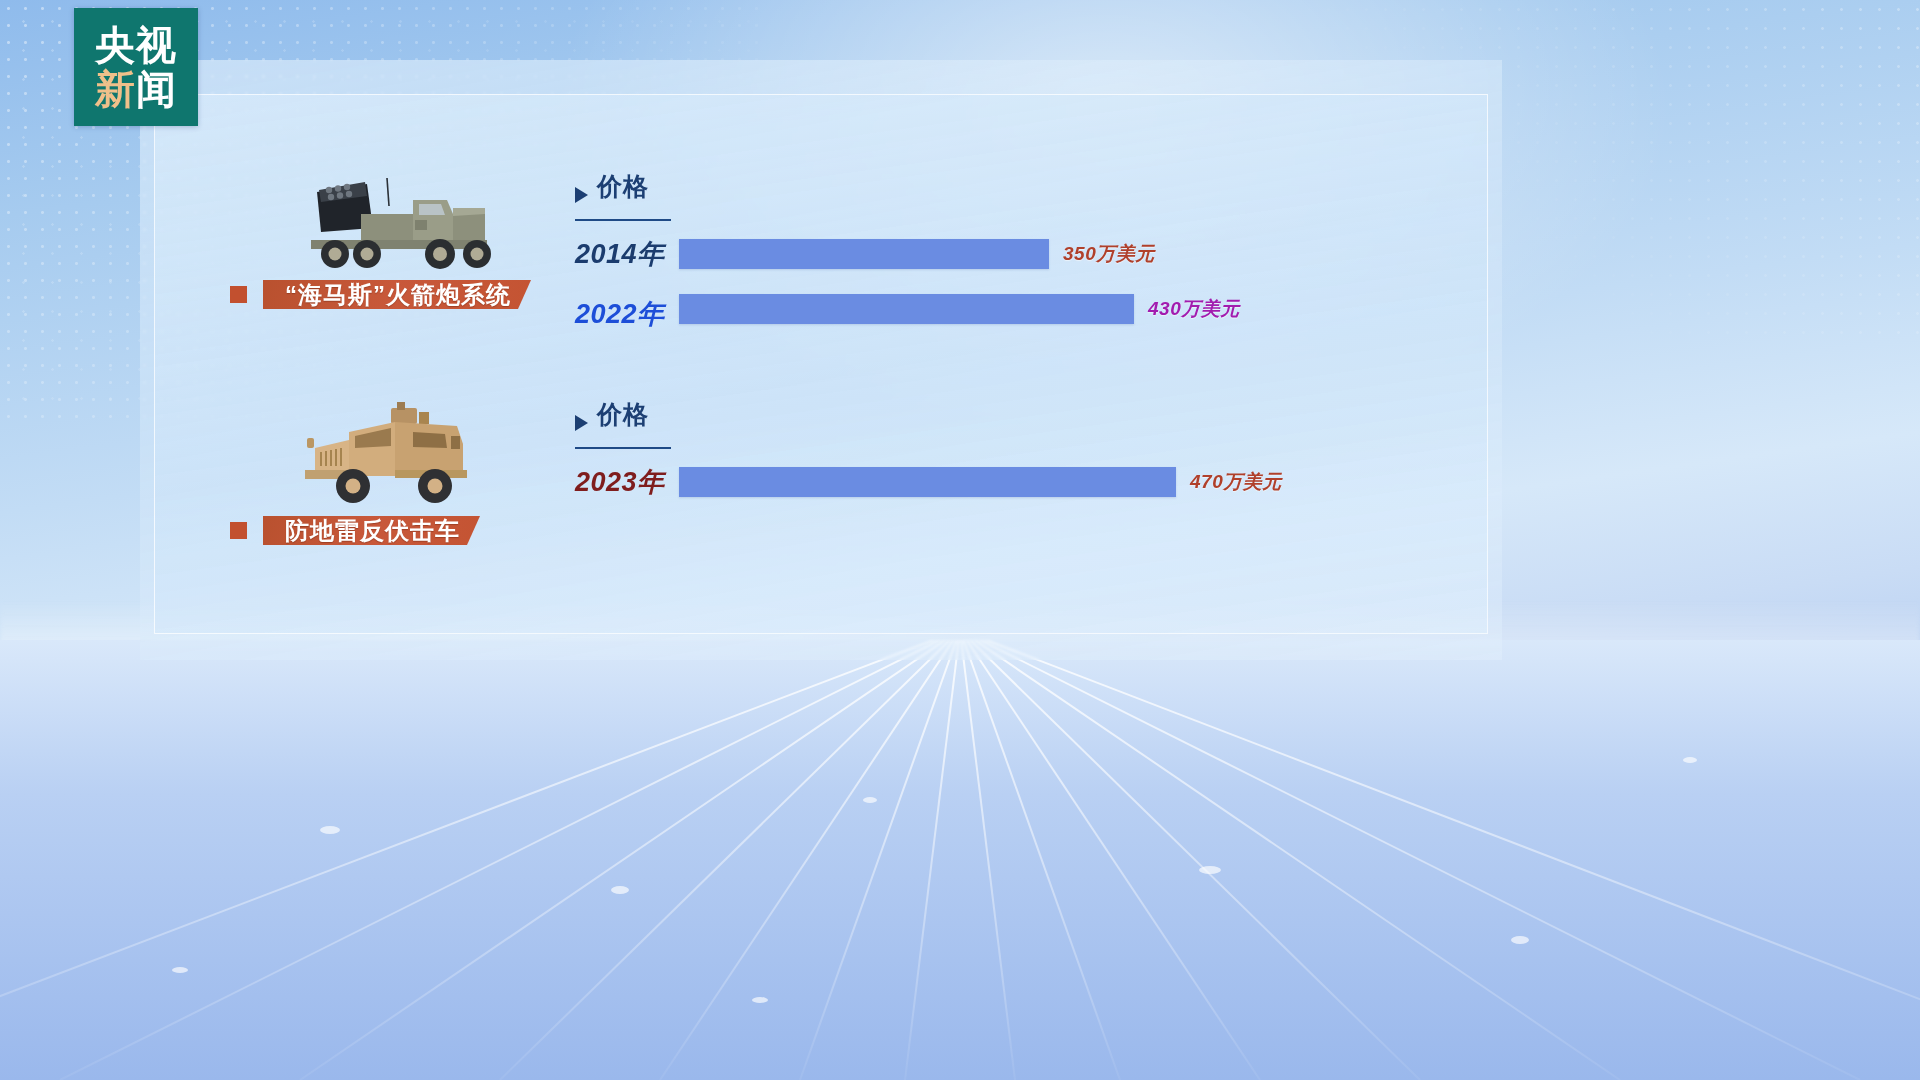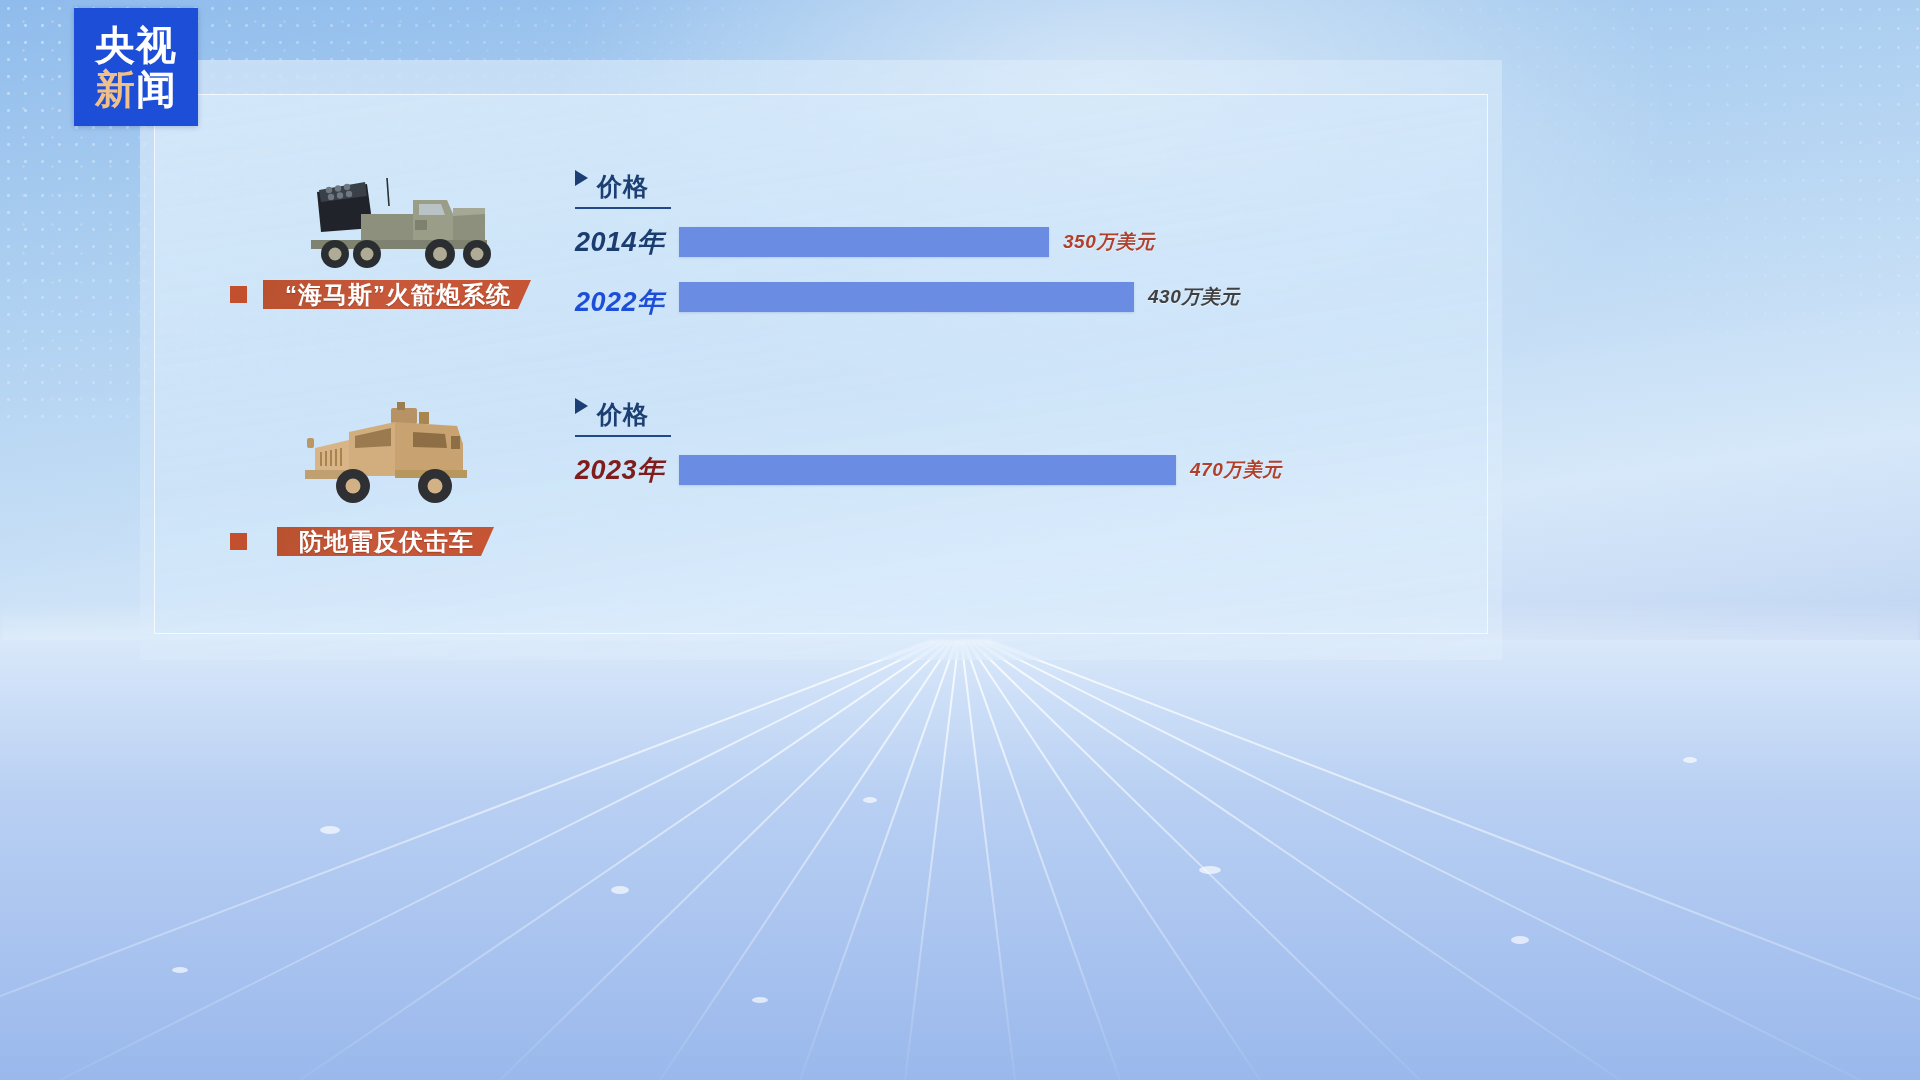--- a/index.html
+++ b/index.html
@@ -56,21 +56,21 @@
   }
   .card-inner{
     position:absolute; left:14px; top:34px; right:14px; bottom:26px;
     border:1px solid rgba(255,255,255,.72);
     background:linear-gradient(172deg, rgba(215,234,250,.75) 0%, rgba(205,228,249,.62) 55%, rgba(222,238,252,.55) 100%);
   }
 
   
   .logo{
     position:absolute; left:74px; top:8px; width:124px; height:118px;
-    background:#1d4ed8; display:flex; flex-direction:column;
+    background:#0f766e; display:flex; flex-direction:column;
     align-items:center; justify-content:center; line-height:1;
     box-shadow:0 1px 5px rgba(20,45,100,.25);
   }
   .logo-top,.logo-bot{
     font-family:"DejaVu Sans","Liberation Sans",sans-serif;
     font-weight:700; font-size:40px; letter-spacing:1px;
   }
   .logo-top{ color:#ffffff; margin-bottom:4px; }
   .logo-bot span:first-child{ color:#f0c08a; }
   .logo-bot span:last-child{ color:#ffffff; }
@@ -79,34 +79,34 @@
   .block{ position:absolute; }
   #block-himars{ left:230px; top:170px; width:1180px; }
   #block-mrap  { left:230px; top:398px; width:1180px; }
 
   .vehicle-col{ position:absolute; left:0; top:0; width:330px; }
   .vehicle-img{ position:relative; width:200px; height:110px; margin:0 auto; }
 
   
   .badge-row{ position:absolute; left:0; display:flex; align-items:center; }
   #badge-row-1{ top:110px; }
-  #badge-row-2{ top:129px;gap:14px; }
+  #badge-row-2{ top:118px; }
   .bullet{ width:17px; height:17px; background:#c2502f; margin-right:16px; flex:none; }
   .badge{
     position:relative; height:29px; display:flex; align-items:center;
     padding:0 20px 0 22px; color:#fff; font-weight:700; font-size:24px;
     letter-spacing:1px; white-space:nowrap;
     background:linear-gradient(100deg,#b9512f 0%, #c8583a 48%, #c45433 100%);
     clip-path:polygon(0 0, 100% 0, calc(100% - 13px) 100%, 0 100%);
     text-shadow:0 1px 1px rgba(90,25,10,.35);
   }
 
   
   .chart{ position:absolute; left:345px; top:0; right:0; }
-  .price-head{ display:flex; align-items:flex-start; gap:9px; width:96px; padding-bottom:4px; border-bottom:2px solid #1f4a86; }
+  .price-head{ display:flex; align-items:flex-end; gap:9px; width:96px; padding-bottom:16px; border-bottom:2px solid #1f4a86; }
   .tri{ width:0;height:0;border-left:13px solid #1c3f73;border-top:8px solid transparent;border-bottom:8px solid transparent; }
   .price-label{ font-size:25px; font-weight:700; color:#1c3f73; letter-spacing:1px; }
 
   .bars{ margin-top:12px; }
   .bar-row{ display:flex; align-items:center; height:42px;font-style:italic; }
   .bar-row + .bar-row{ margin-top:13px; }
   .year{ width:104px; font-size:27px; font-weight:700; color:#1b3c6e; letter-spacing:.5px; flex:none; }
   .bar{
     height:30px; flex:none;
     background:linear-gradient(180deg,#7596e6 0%, #6a8ce2 50%, #6386de 100%);
@@ -238,21 +238,21 @@
       </div>
       <div class="bars">
         <div class="bar-row">
           <div class="year" style="color: rgb(27, 60, 110);">2014年</div>
           <div class="bar" style="width: 370px; background: rgb(106, 140, 226);"></div>
           <div class="val" style="color: rgb(176, 64, 43);">350万美元</div>
         </div>
         <div class="bar-row">
           <div class="year" style="color: #1d4ed8; margin-top: 9px;">2022年</div>
           <div class="bar" style="width: 455px; background: rgb(106, 140, 226);"></div>
-          <div class="val" style="color: #404040;">430万美元</div>
+          <div class="val" style="color: #a21caf;">430万美元</div>
         </div>
       </div>
     </div>
   </div>
 
   <div class="block" id="block-mrap">
 
     <div class="vehicle-col">
       <div class="vehicle-img">
         <svg viewBox="0 0 200 110" width="200" height="110">

